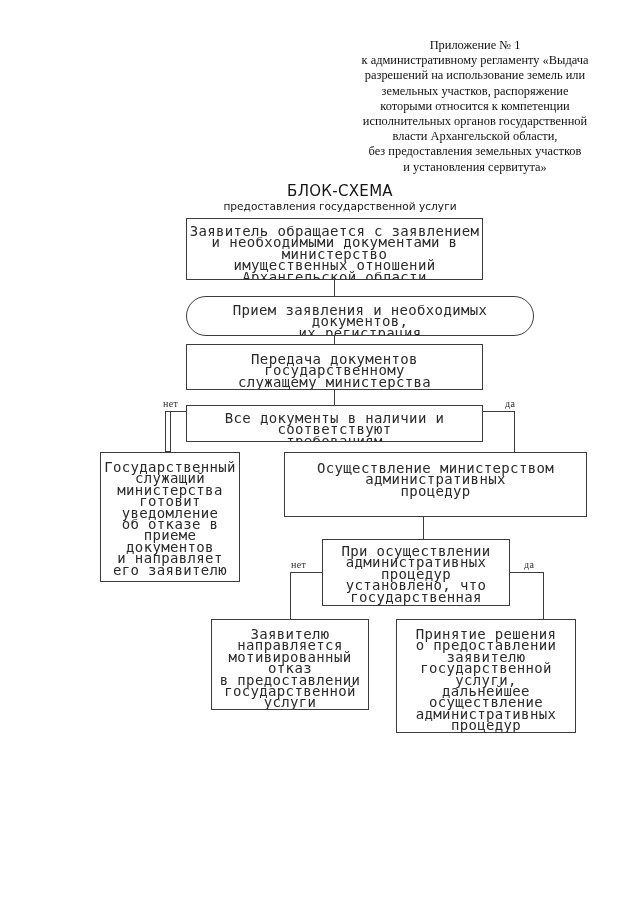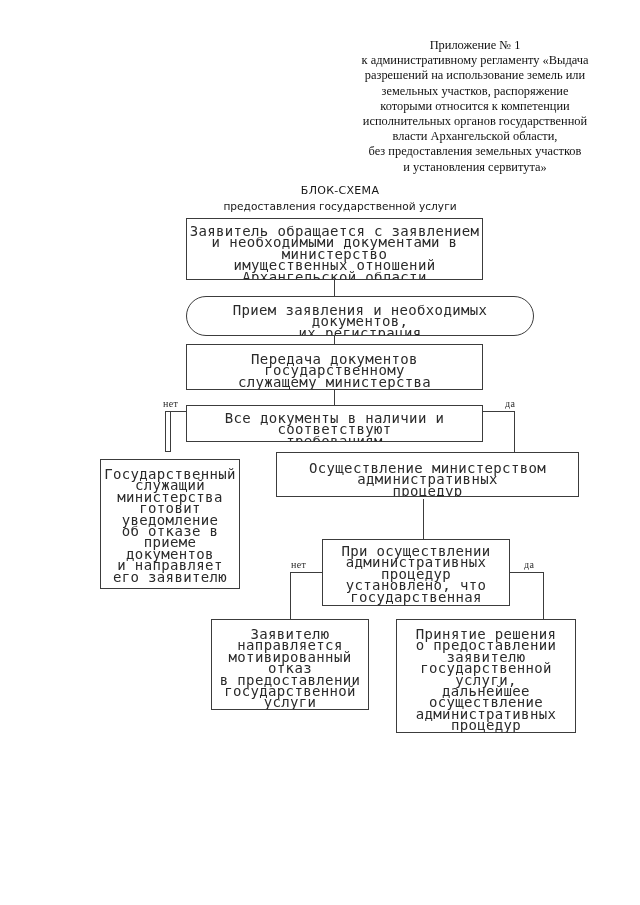--- a/index.html
+++ b/index.html
@@ -43,21 +43,21 @@
     position: absolute;
     left: 150px;
     top: 184px;
     width: 380px;
     text-align: center;
     font-family: "DejaVu Sans", "Liberation Sans", sans-serif;
     color: #151515;
   }
   #diagram-title .t-main {
     display: block;
-    font-size: 11px;
+    font-size: 15px;
     letter-spacing: 0.3px;
     line-height: 14px;
     text-align: center;
   }
   #diagram-title .t-sub {
     display: block;
     font-size: 10.6px;
     line-height: 15px;
     margin-top: 1px;
   }
@@ -84,22 +84,22 @@
     display: block;
     width: 100%;
     white-space: pre-line;
   }
 
   
   #box-apply        { left:186px; top:218px;  width:297px; height:62px;  padding-top:7px; }
   #box-receive      { left:186px; top:296px;  width:348px; height:40px;  padding-top:8px;border-radius:20px; }
   #box-transfer     { left:186px; top:344px;  width:297px; height:46px;  padding-top:9px; }
   #box-decision1    { left:186px; top:405px;  width:297px; height:37px;  padding-top:7px; }
-  #box-refuse-docs  { left:100px; top:452px;  width:140px; height:130px; padding-top:9px;margin-top:7px; }
-  #box-procedures   { left:276px; top:452px;  width:303px; height:45px;  padding-top:10px; }
+  #box-refuse-docs  { left:100px; top:452px;  width:140px; height:130px; padding-top:9px; }
+  #box-procedures   { left:284px; top:452px;  width:303px; height:65px;  padding-top:10px; }
   #box-decision2    { left:322px; top:539px;  width:188px; height:67px;  padding-top:6px; }
   #box-refuse-serv  { left:211px; top:619px;  width:158px; height:91px;  padding-top:9px; }
   #box-grant-serv   { left:396px; top:619px;  width:180px; height:114px; padding-top:9px; }
 
   
   .branch-label {
     position: absolute;
     font-family: Liberation Serif, serif;
     font-size: 10px;
     line-height: 10px;

